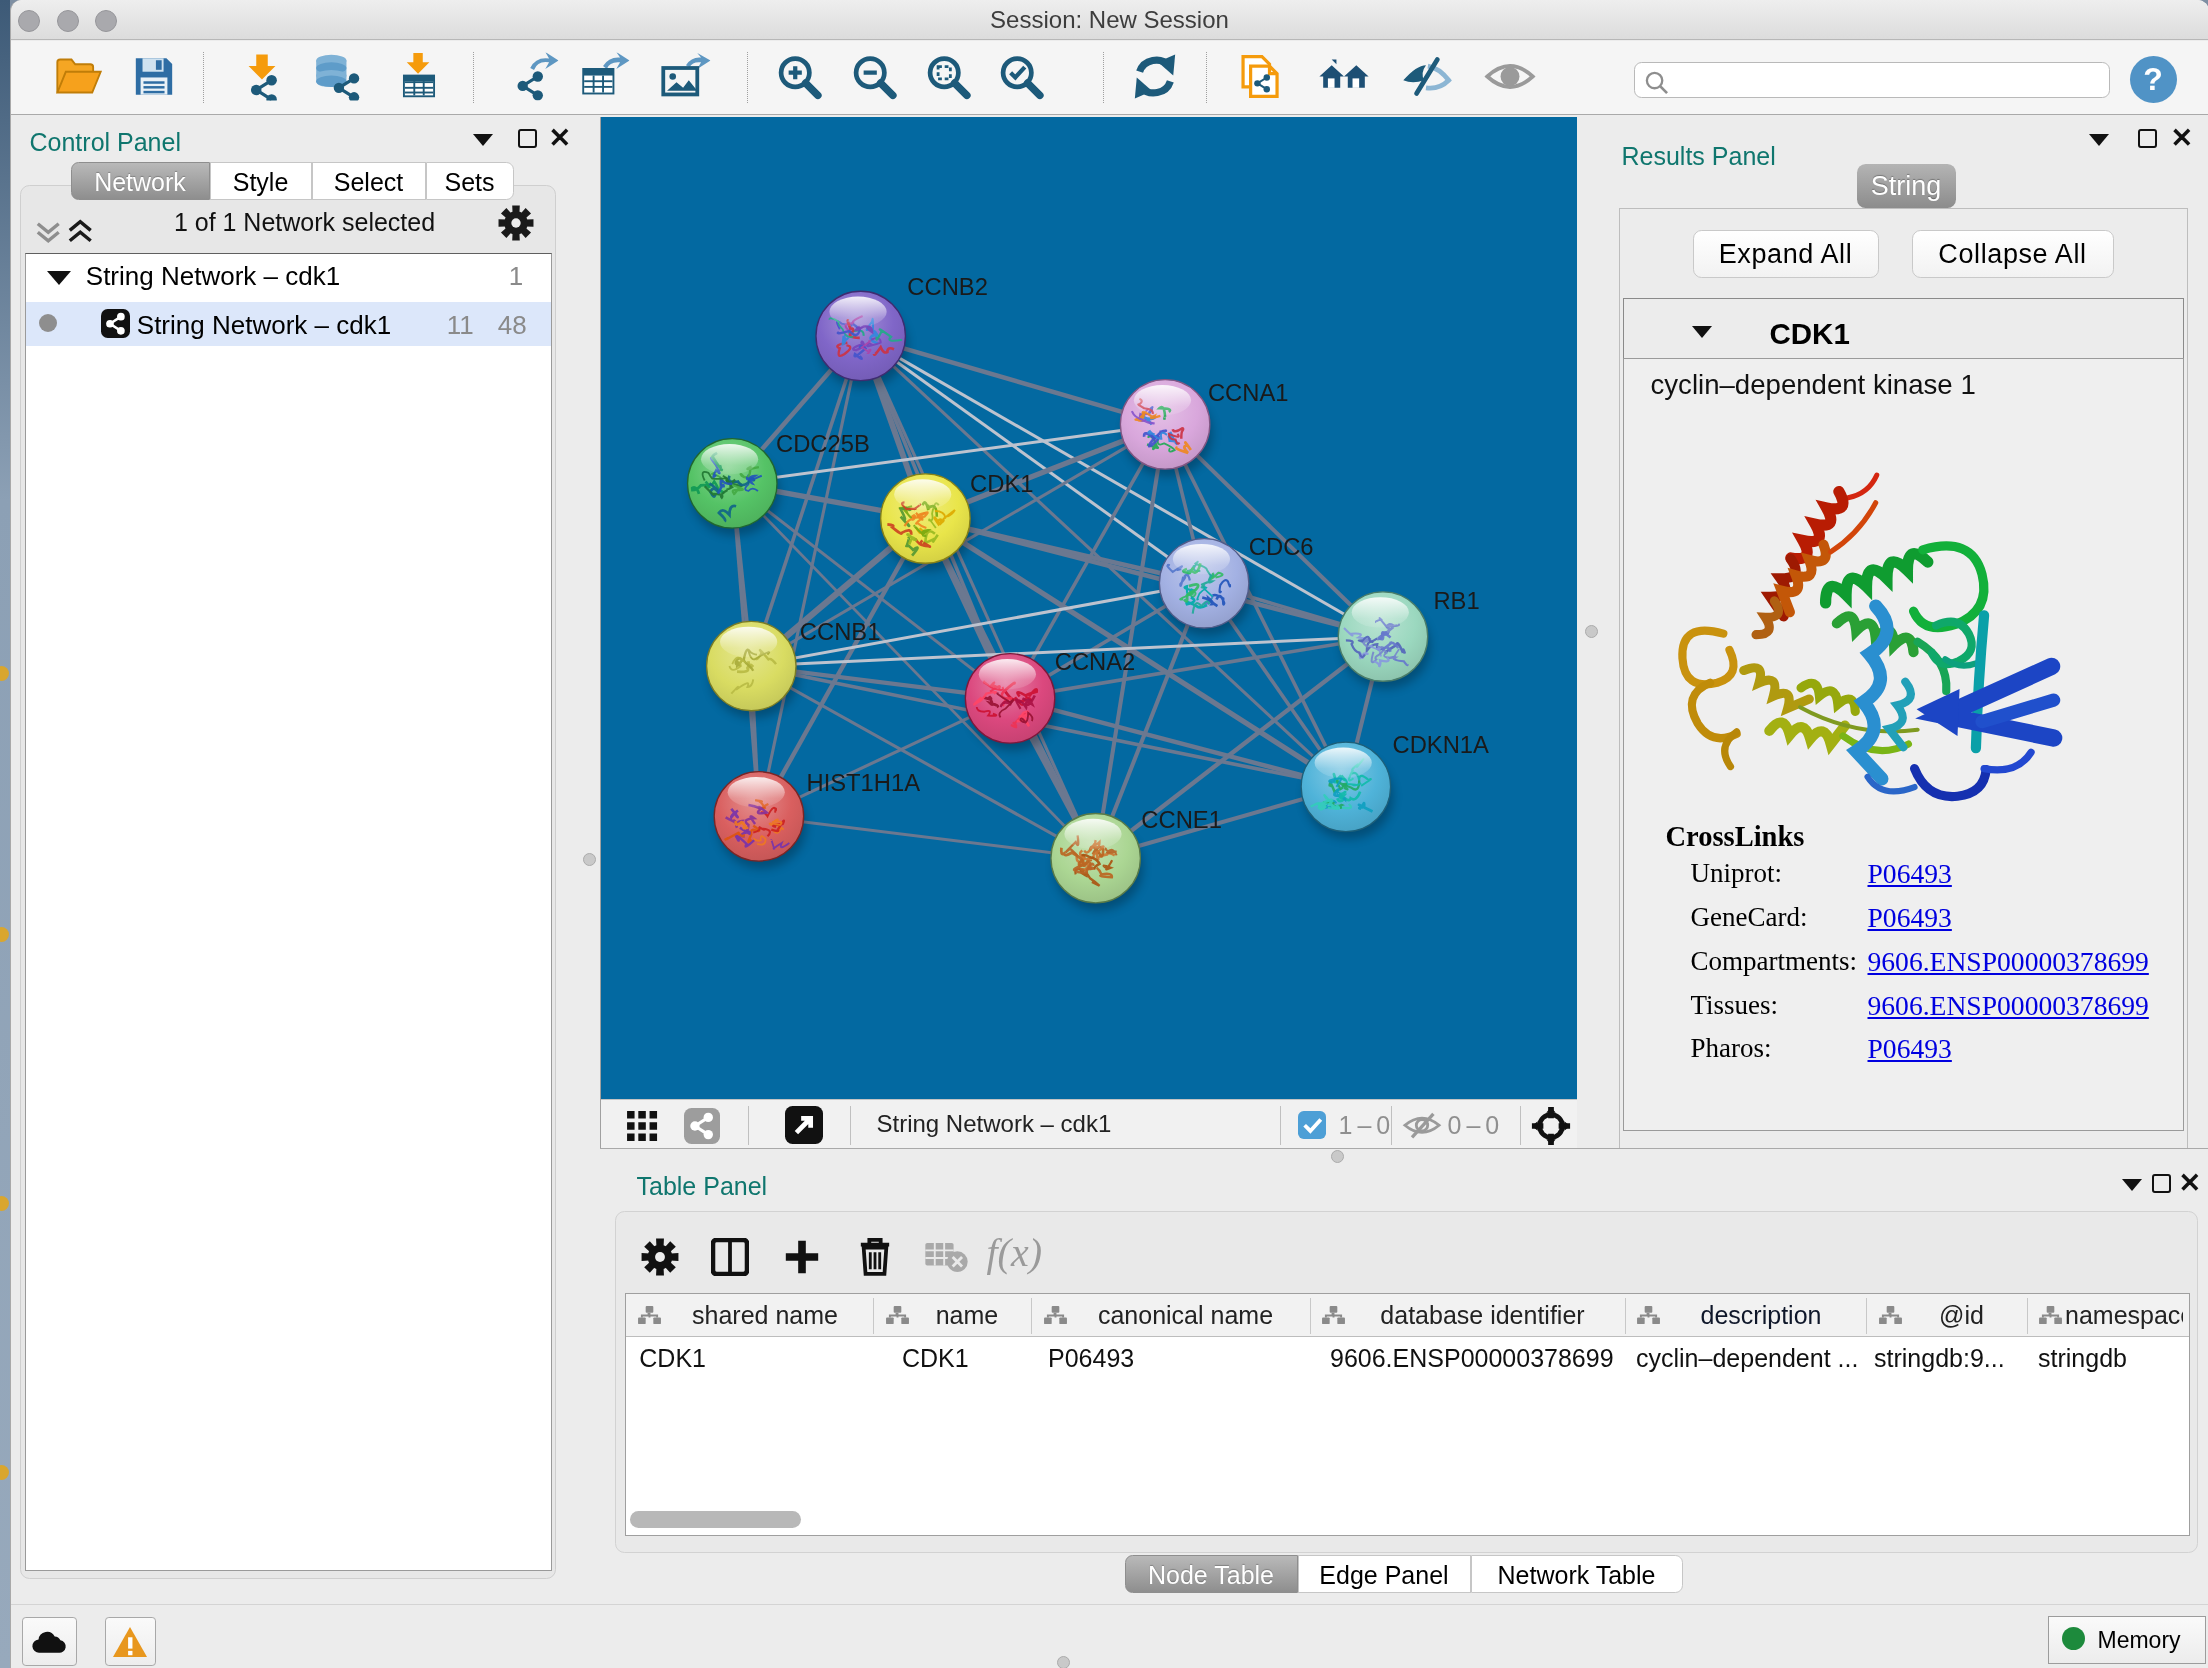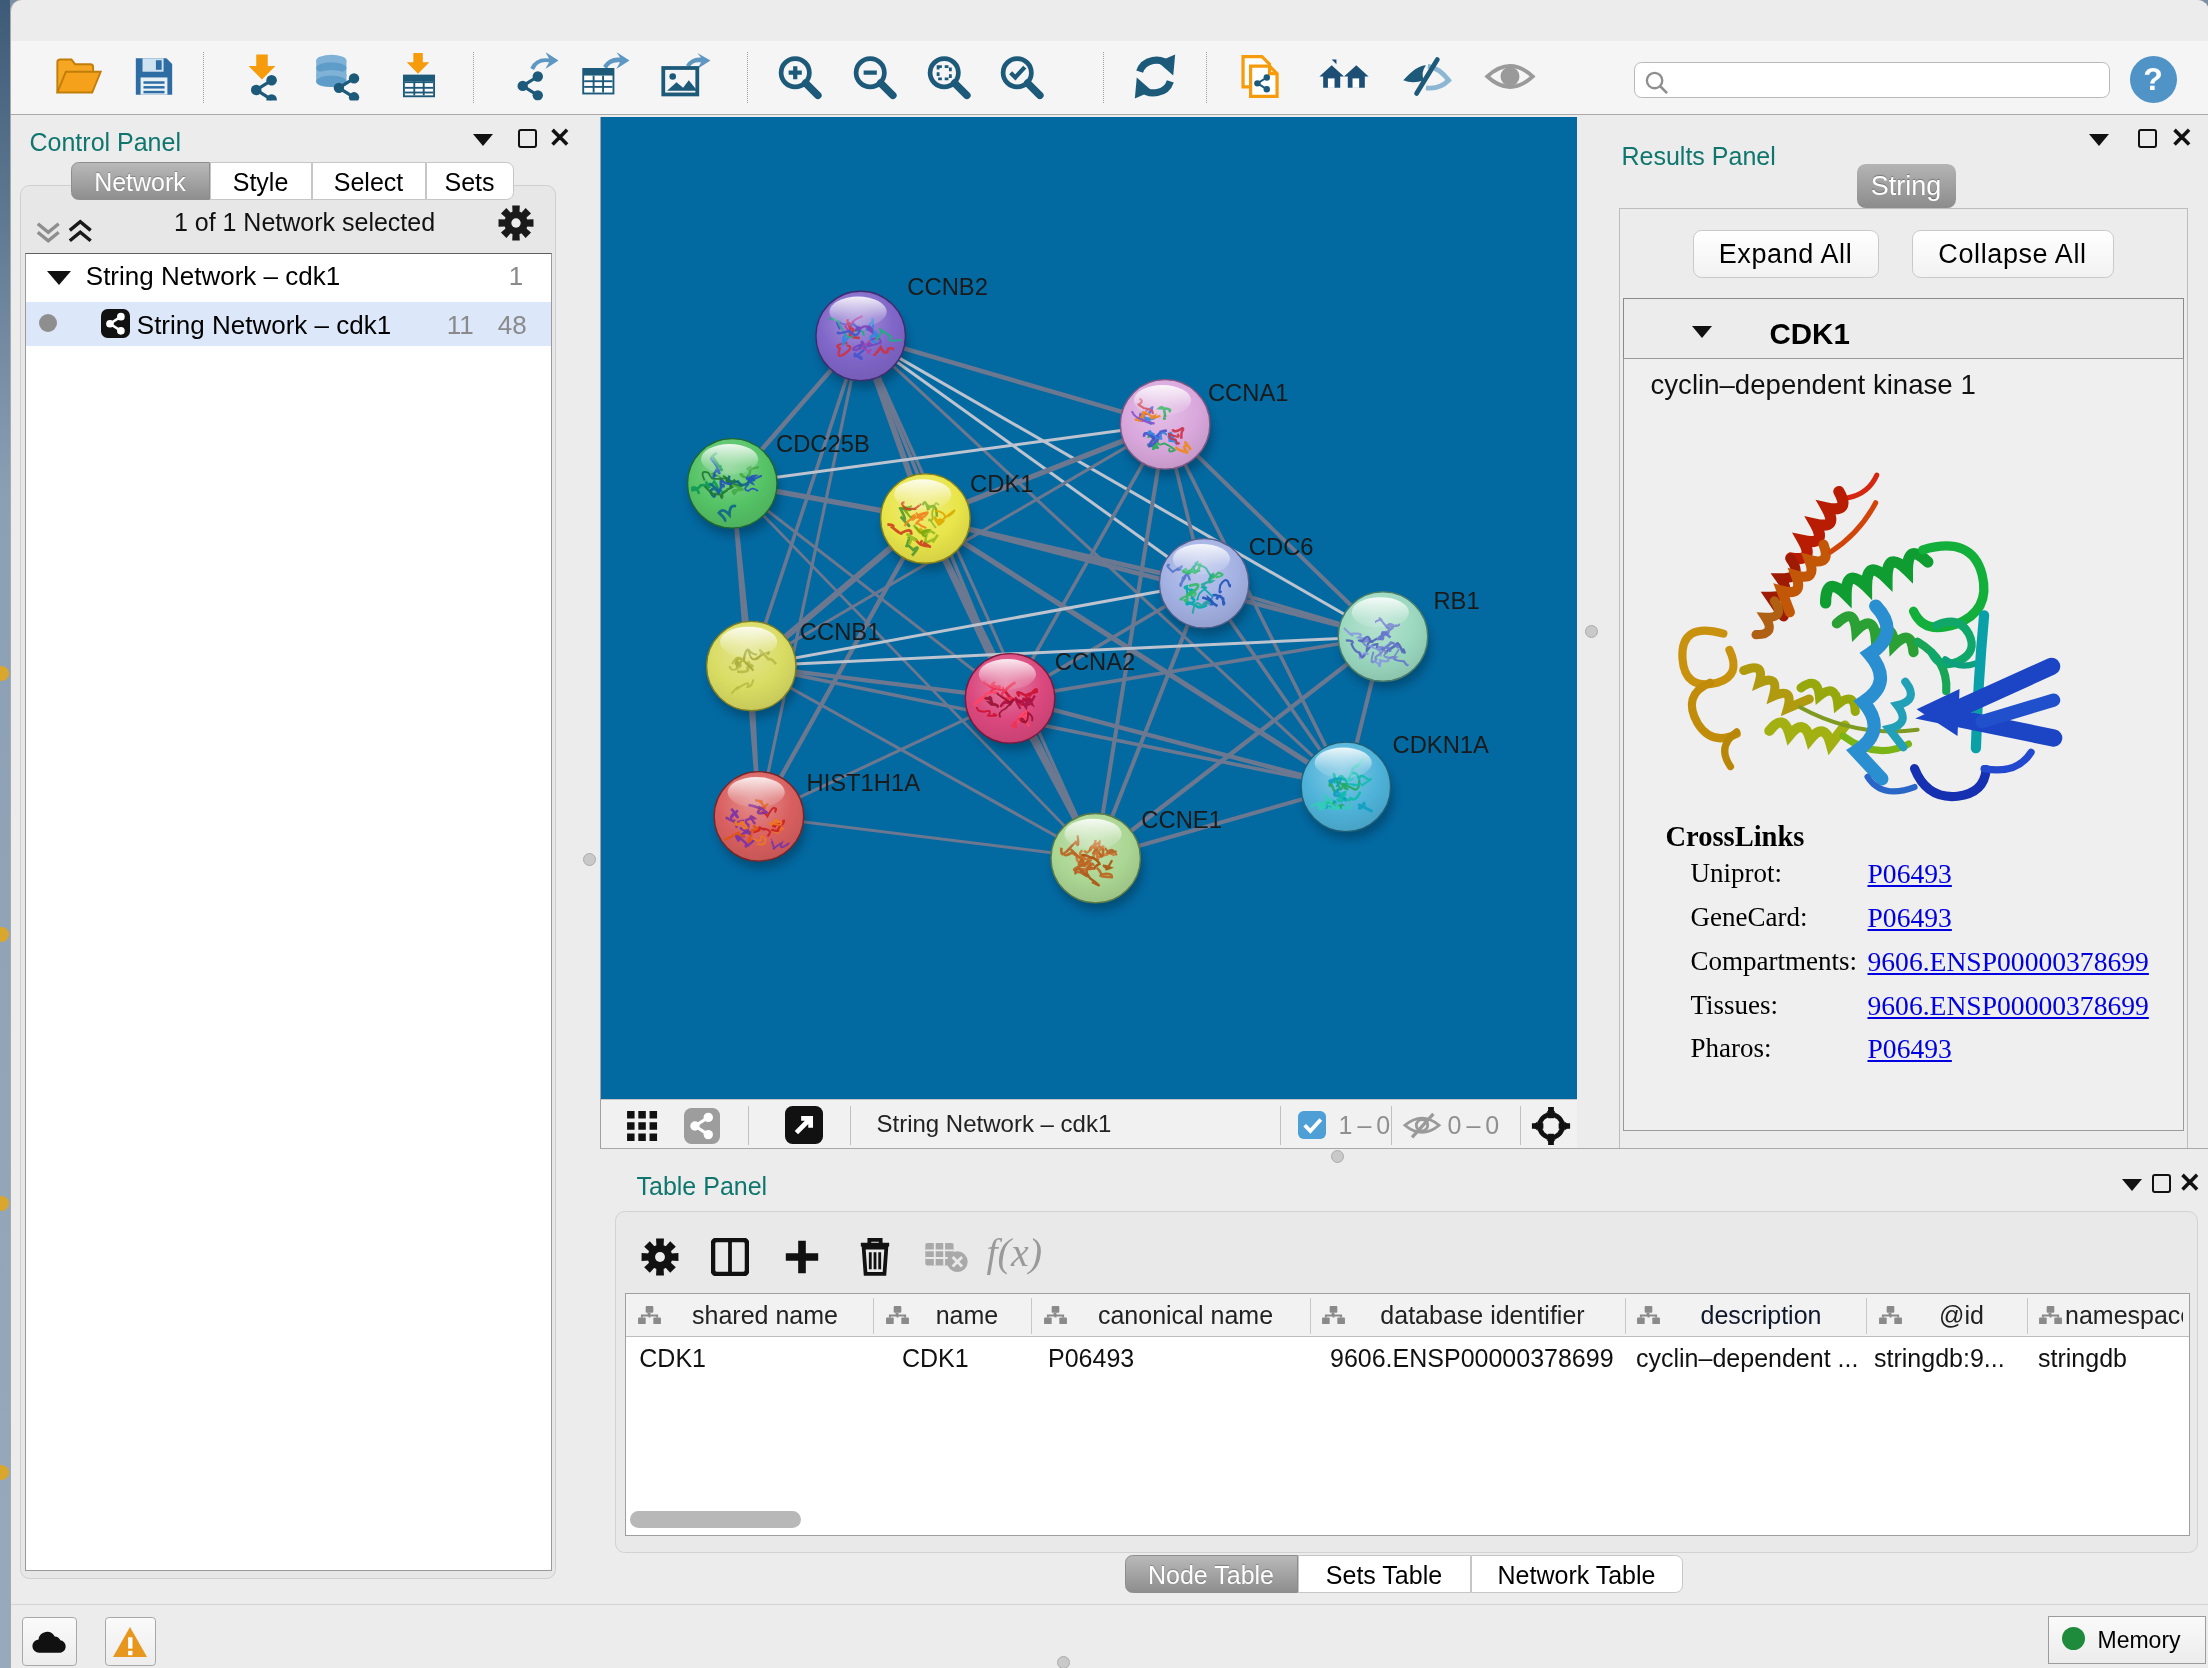--- a/index.html
+++ b/index.html
@@ -29,20 +29,26 @@
  text-align:center;font-size:27px;letter-spacing:0.6px;color:#000}
 a.lnk{color:#0000e0;text-decoration:underline}
 .serif{font-family:"Liberation Serif",serif}
 </style></head><body>
 <div class="abs" style="left:0;top:0;width:9.5px;height:1668px;background:linear-gradient(#3d5a77,#8ca0b5 30%,#97a9bc)"></div>
 <div class="abs" style="left:-5.7px;top:666px;width:15px;height:15px;border-radius:50%;background:#d9a62e"></div>
 <div class="abs" style="left:-5.7px;top:927px;width:15px;height:15px;border-radius:50%;background:#d9a62e"></div>
 <div class="abs" style="left:-5.7px;top:1196px;width:15px;height:15px;border-radius:50%;background:#d9a62e"></div>
 <div class="abs" style="left:-5.7px;top:1465px;width:15px;height:15px;border-radius:50%;background:#d9a62e"></div>
 <div id="win">
+    <div id="titlebar">
+      <div class="tl" style="left:7.6px"></div>
+      <div class="tl" style="left:46px"></div>
+      <div class="tl" style="left:84px"></div>
+      <div class="tt">Session: New Session</div>
+    </div>
     <div id="toolbar">
       <div class="ticon" style="left:68px"><svg width="49" height="44" viewBox="0 0 52 46">
           <path d="M3 40 L3 8 q0 -3 3 -3 l12 0 l4 5 l16 0 q3 0 3 3 l0 5" fill="#f5a623" stroke="#c07d08" stroke-width="2"></path>
           <path d="M3 40 L12 18 l37 0 l-9 22 z" fill="#f6a11c" stroke="#c07d08" stroke-width="2"></path>
         </svg></div>
       <div class="ticon" style="left:143px"><svg width="44" height="44" viewBox="0 0 46 46">
           <path d="M4 4 h32 l6 6 v32 h-38 z" fill="#2e6da4"></path>
           <rect x="11" y="4" width="22" height="14" fill="#cfe2f0"></rect>
           <rect x="25" y="6" width="6" height="10" fill="#2e6da4"></rect>
           <rect x="9" y="24" width="28" height="18" fill="#e9f1f7"></rect>
@@ -887,21 +893,21 @@
           <div class="abs" style="left:276px;top:50px;font-size:25px;color:#111;white-space:nowrap">CDK1</div>
           <div class="abs" style="left:422px;top:50px;font-size:25px;color:#111;white-space:nowrap">P06493</div>
           <div class="abs" style="left:704px;top:50px;font-size:25px;color:#111;white-space:nowrap">9606.ENSP00000378699</div>
           <div class="abs" style="left:1010px;top:50px;font-size:25px;color:#111;white-space:nowrap">cyclin–dependent ...</div>
           <div class="abs" style="left:1248px;top:50px;font-size:25px;color:#111;white-space:nowrap">stringdb:9...</div>
           <div class="abs" style="left:1412px;top:50px;font-size:25px;color:#111;white-space:nowrap">stringdb</div>
           <div class="abs" style="left:3.8px;top:217px;width:171px;height:17px;background:#b8b8b8;border-radius:8.6px"></div>
         </div>
       </div>
       <div class="tab tabsel" style="left:525px;top:406px;width:173px;height:38px;line-height:38px;border-radius:7.6px 0 0 7.6px">Node Table</div>
-      <div class="tab" style="left:698px;top:406px;width:173px;height:38px;line-height:38px">Sets Table</div>
+      <div class="tab" style="left:698px;top:406px;width:173px;height:38px;line-height:38px">Edge Panel</div>
       <div class="tab" style="left:871px;top:406px;width:212px;height:38px;line-height:38px;border-radius:0 7.6px 7.6px 0">Network Table</div>
     </div>
     <div class="abs" style="left:0;top:1604px;width:2199px;height:65px;background:#ececec;border-top:1px solid #d4d4d4">
       <div class="abs" style="left:11.4px;top:12.4px;width:55px;height:49px;background:linear-gradient(#fafafa,#ededed);border:1px solid #a8a8a8;border-radius:3.8px">
 <svg width="38" height="28.5" viewBox="0 0 40 30" style="margin:9.5px 7.6px">
           <path d="M10 26 a7 7 0 0 1 -1 -14 a9 9 0 0 1 17 -3 a7 7 0 0 1 6 4 a6.5 6.5 0 0 1 -2 13 z" fill="#111"></path>
         </svg></div>
       <div class="abs" style="left:94px;top:12.4px;width:51px;height:49px;background:linear-gradient(#fafafa,#ededed);border:1px solid #a8a8a8;border-radius:3.8px">
 <svg width="38" height="34" viewBox="0 0 40 36" style="margin:6.7px 5.7px">
           <path d="M20 2 L38 34 H2 z" fill="#e8971e"></path>

